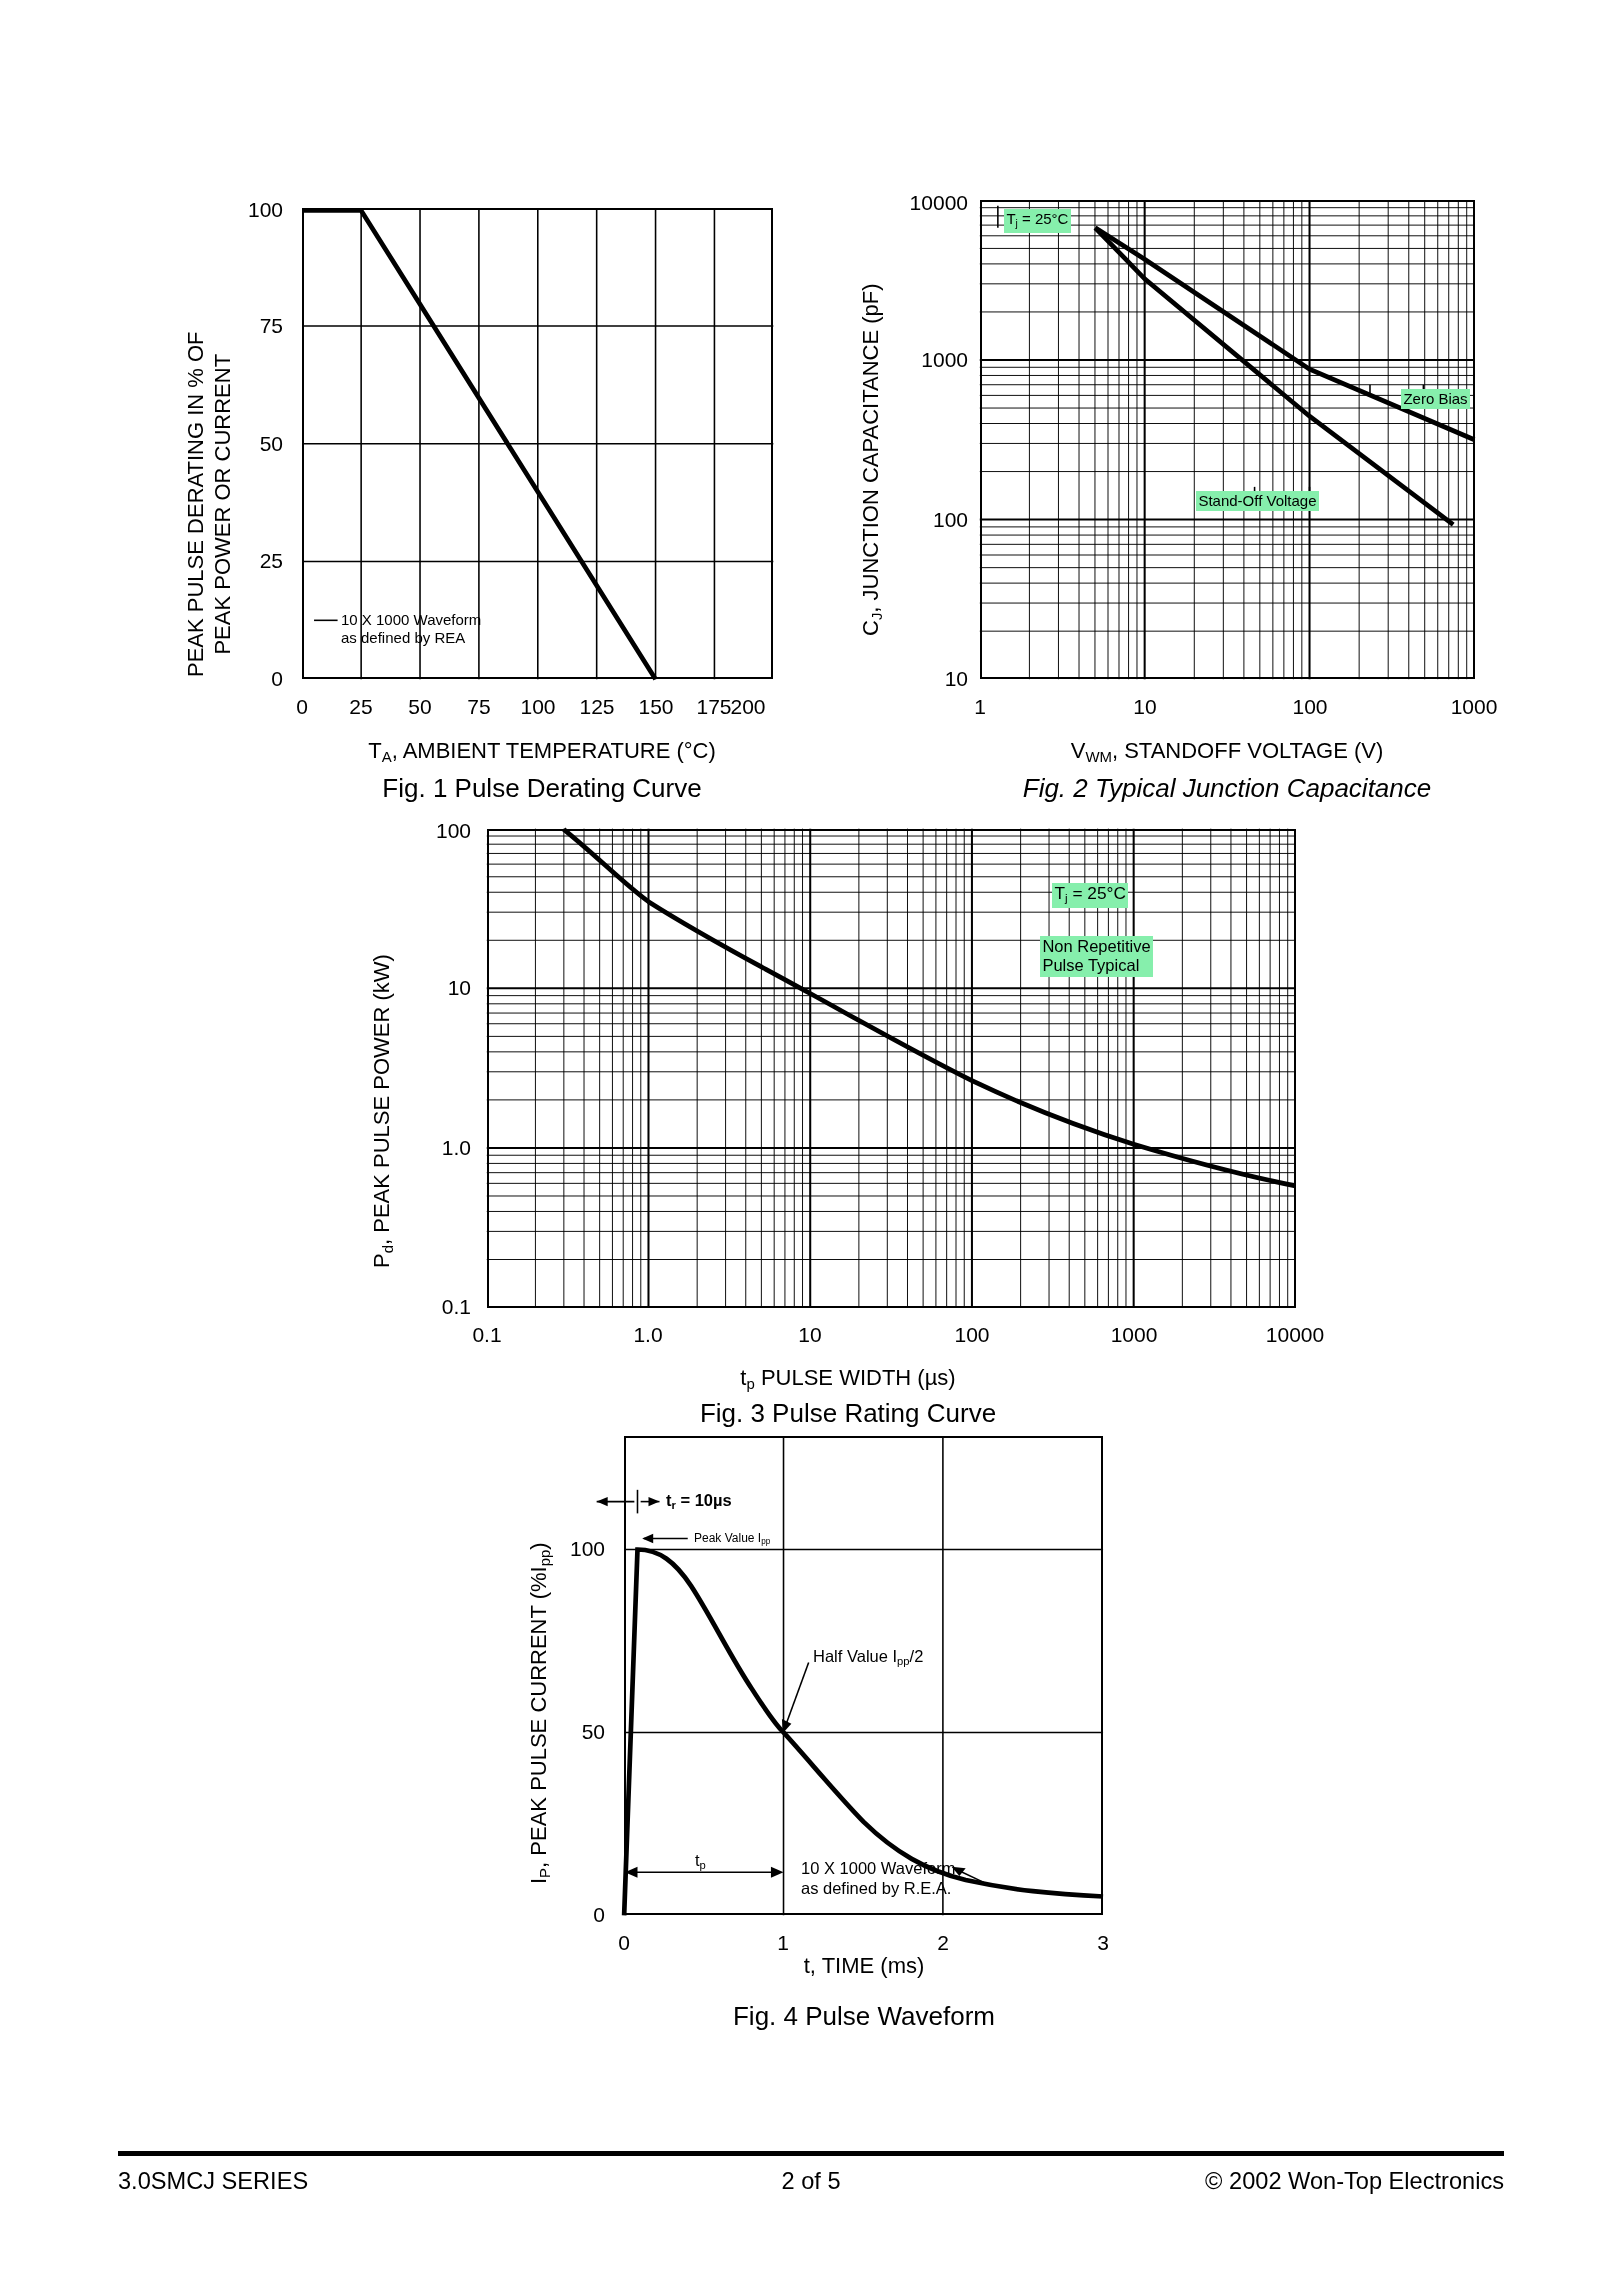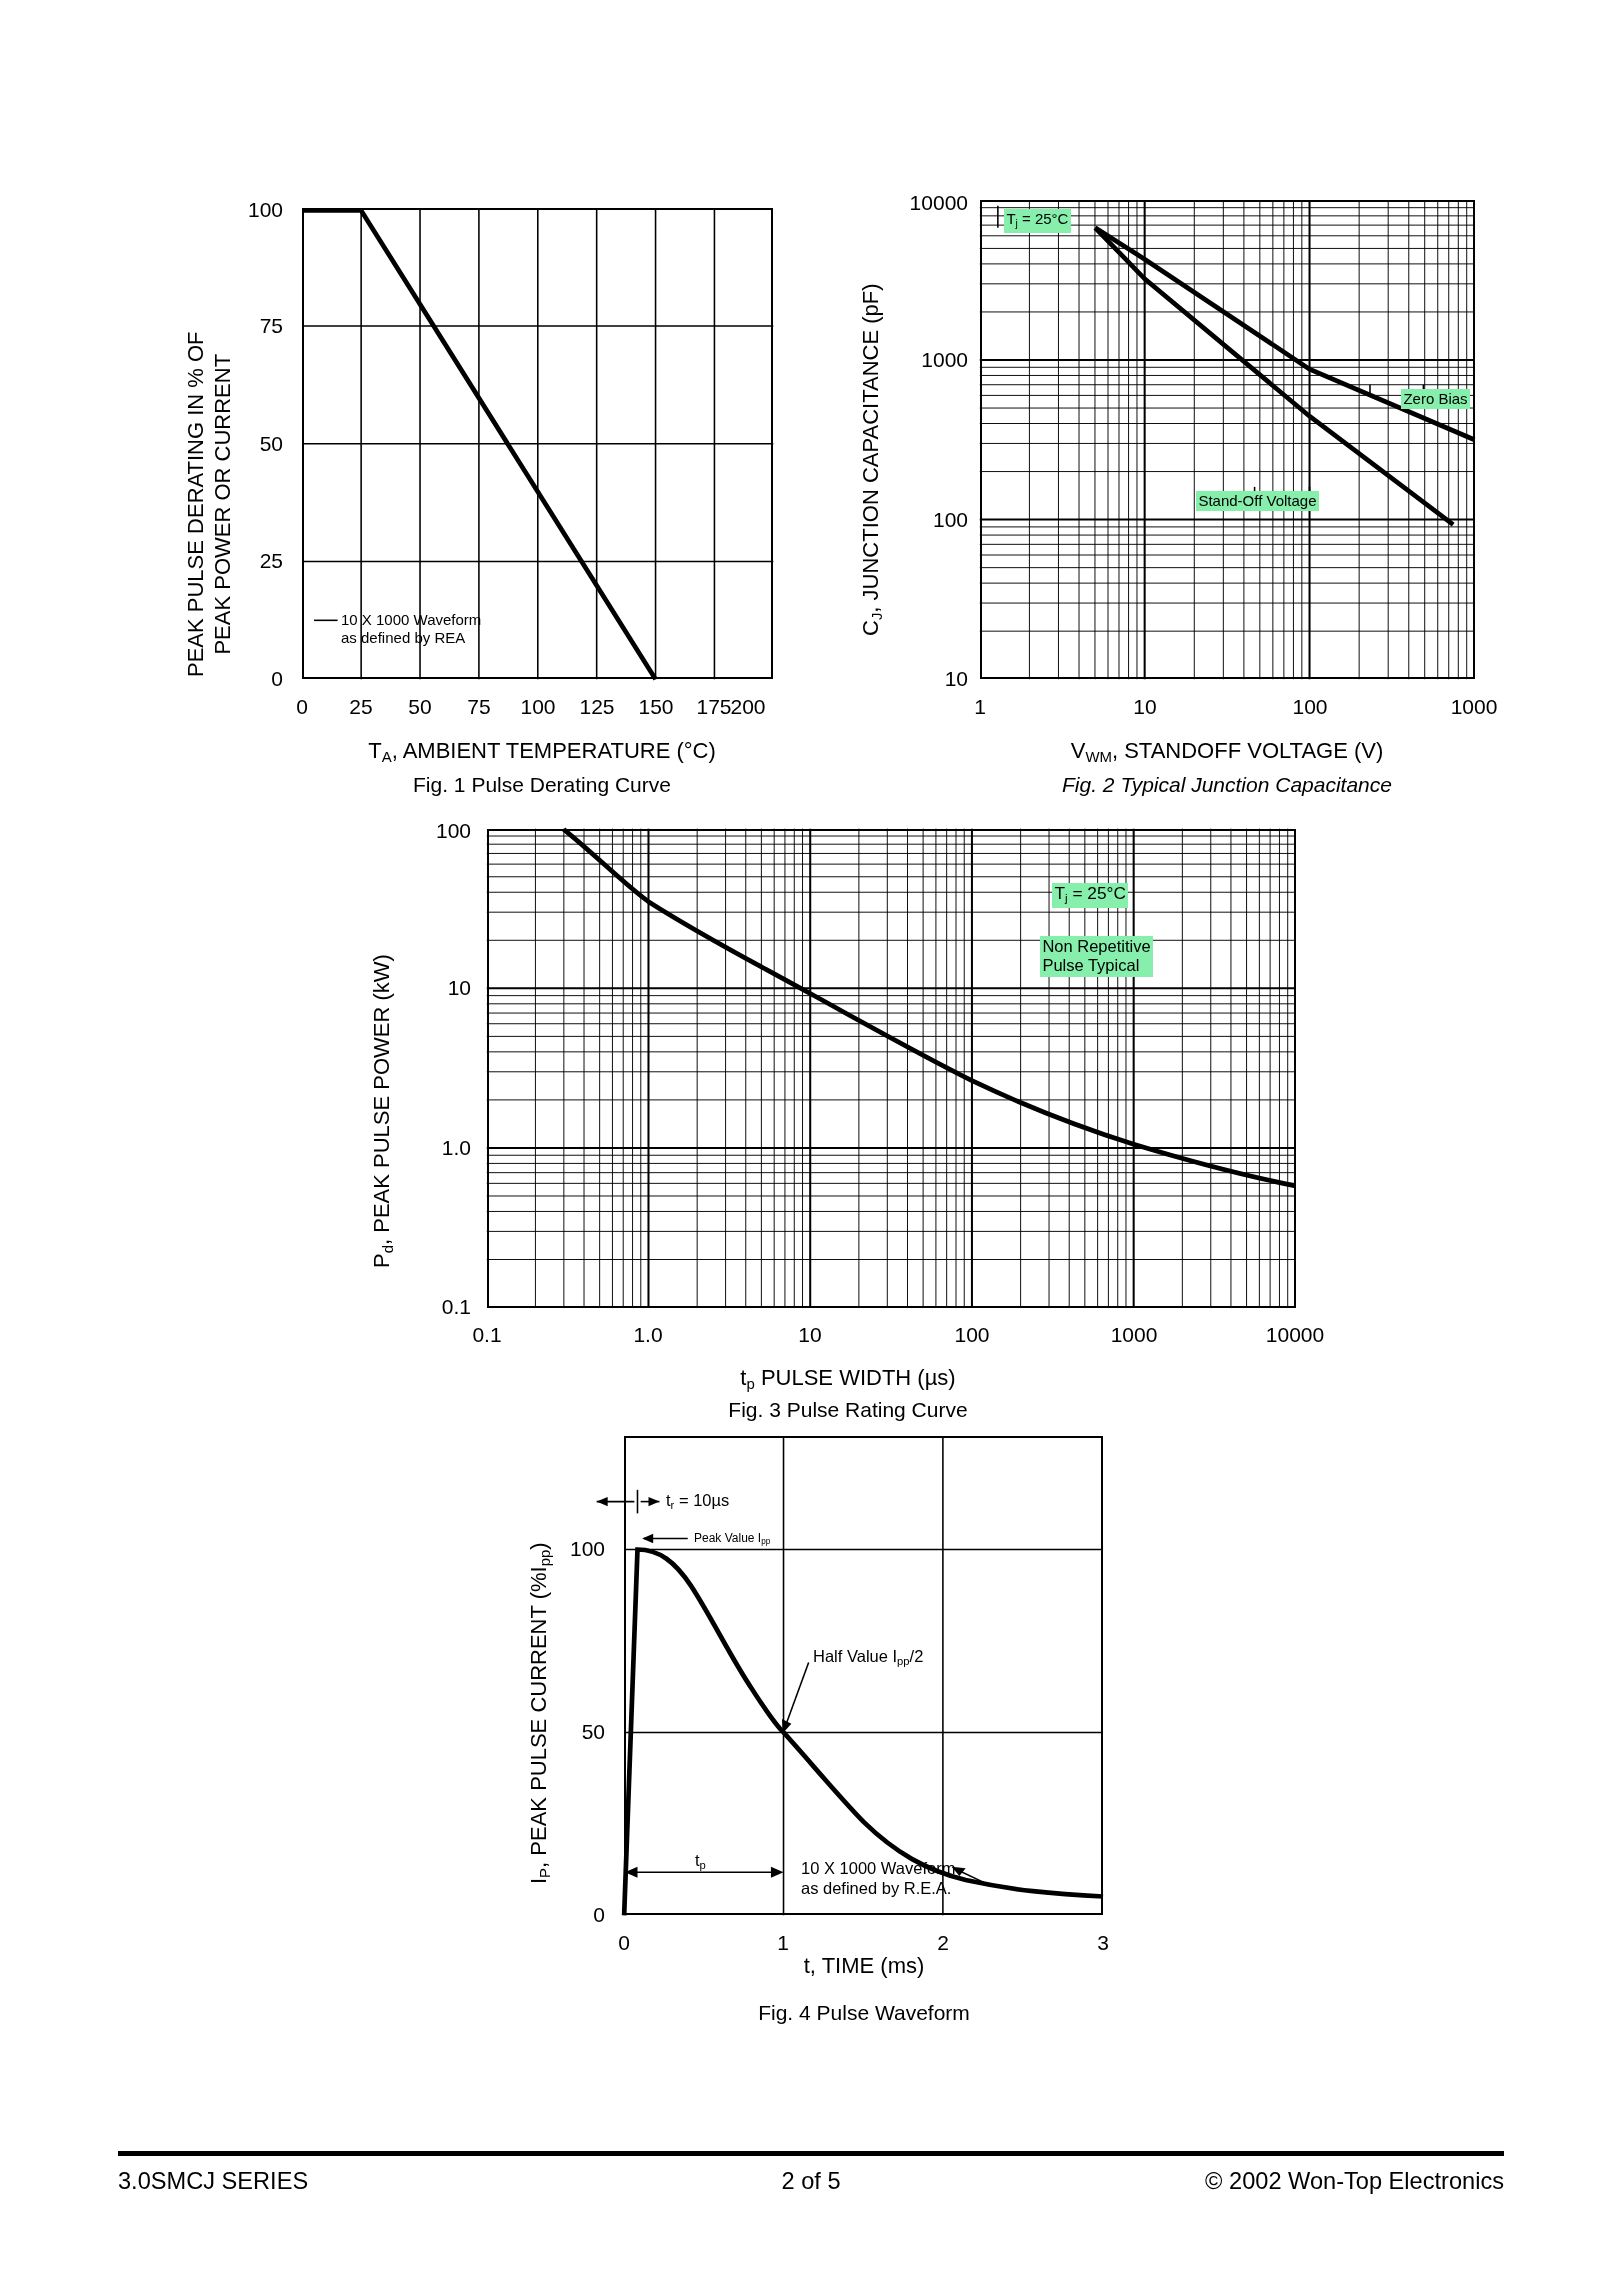--- a/index.html
+++ b/index.html
@@ -37,21 +37,21 @@
   }
   .tick-y {
     position: absolute;
     font-size: 21px;
     transform: translateY(-50%);
     text-align: right;
     white-space: nowrap;
   }
   .cap {
     position: absolute;
-    font-size: 21px;
+    font-size: 26px;
     text-align: center;
     white-space: nowrap;
     transform: translateX(-50%);
   }
   .xtitle {
     position: absolute;
     font-size: 22px;
     text-align: center;
     white-space: nowrap;
     transform: translateX(-50%);
@@ -453,21 +453,21 @@
     <div class="tick-x" style="left:783px;top:534px;">1</div>
     <div class="tick-x" style="left:943px;top:534px;">2</div>
     <div class="tick-x" style="left:1103px;top:534px;">3</div>
 
     <div class="ytitle" style="left:526px;top:487px;">
       <span>I</span><span class="sub">P</span><span>, PEAK PULSE CURRENT (%I</span><span class="sub">pp</span><span>)</span>
     </div>
     <div class="xtitle" style="left:864px;top:556px;">t, TIME (ms)</div>
     <div class="cap" style="left:864px;top:604px;">Fig. 4  Pulse Waveform</div>
 
-    <div class="note" style="left:666px;top:94px;font-size:16.5px;">
+    <div class="note" style="left:666px;top:94px;font-size:16.5px;font-weight:bold;">
       <span>t</span><span class="sub">r</span><span> = 10µs</span>
     </div>
     <div class="note" style="left:694px;top:132px;font-size:12px;">
       <span>Peak Value I</span><span class="sub">pp</span>
     </div>
     <div class="note" style="left:813px;top:250px;font-size:16.5px;">
       <span>Half Value I</span><span class="sub">pp</span><span>/2</span>
     </div>
     <div class="note" style="left:695px;top:454px;font-size:16.5px;">
       <span>t</span><span class="sub">p</span>

